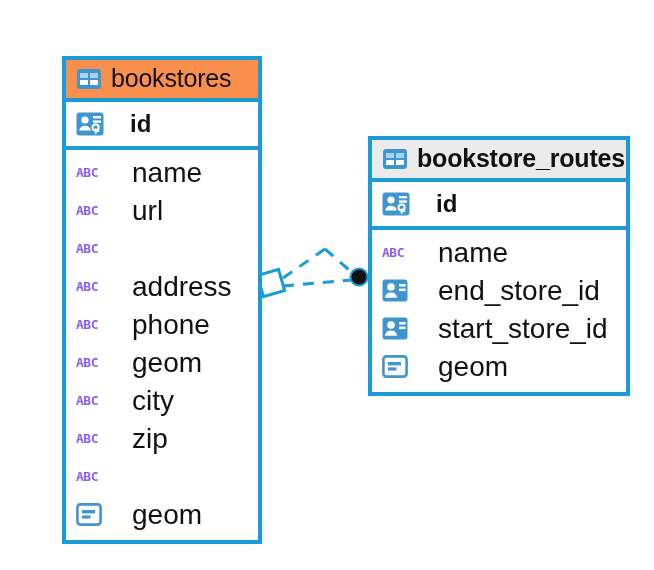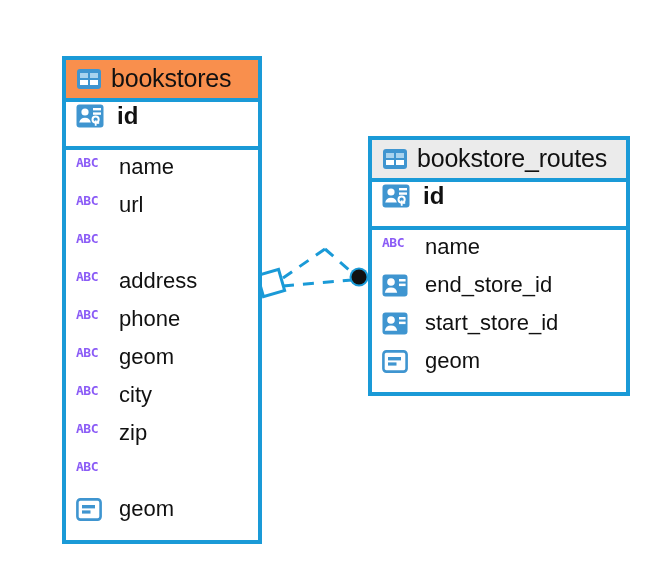--- a/index.html
+++ b/index.html
@@ -28,44 +28,45 @@
     background: #ffffff;
   }
   .entity-header {
     display: flex;
     align-items: center;
     gap: 9px;
     padding: 6px 10px 7px 10px;
     box-sizing: border-box;
   }
   .entity-header.accent-orange { background: #f98f4d; }
-  .entity-header.accent-gray   { background: #ebebeb; }
+  .entity-header.accent-gray   { background: #ebebeb; font-weight: bold; }
   .entity-title {
     font-size: 25px;
     color: #111111;
     letter-spacing: -0.2px;
     white-space: nowrap;
     line-height: 1;
   }
 
   .pk-section {
     border-bottom: 4px solid #1a9ad7;
     border-top: 4px solid #1a9ad7;
   }
   .field-section { }
 
   .field-row {
     display: flex;
-    gap: 13px;
+    align-items: center;
+    gap: 26px;
     padding: 2px 10px 3px 10px;
     box-sizing: border-box;
     height: 38px;
   }
   .field-label {
-    font-size: 22px;
+    font-size: 28px;
     color: #111111;
     line-height: 1;
     white-space: nowrap;
   }
   .field-label.bold { font-weight: bold; font-size: 24px; }
 
   
   .icon {
     flex: 0 0 auto;
     display: inline-block;

